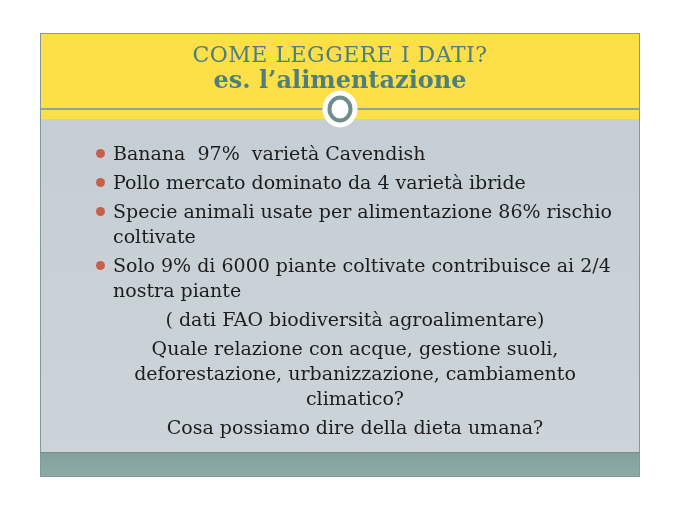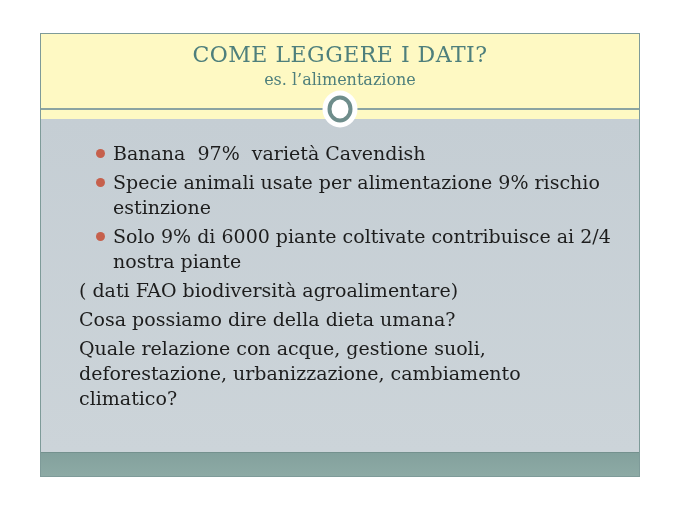--- a/index.html
+++ b/index.html
@@ -10,43 +10,43 @@
     background: #ffffff;
     font-family: "DejaVu Serif", "Liberation Serif", serif;
     overflow: hidden;
   }
   .slide {
     position: absolute;
     left: 40px;
     top: 33px;
     width: 598px;
     height: 442px;
-    background: #fef9c3;
+    background: #fde047;
     border: 1px solid #7e9b99;
   }
   .title-area {
     position: absolute;
     top: 0; left: 0; right: 0;
     height: 74px;
     text-align: center;
     padding-top: 8px;
     box-sizing: border-box;
   }
   .title {
     margin: 0;
     font-size: 22px;
     font-weight: normal;
     letter-spacing: 0.5px;
     color: #4e7f7c;
     line-height: 26px;
   }
   .subtitle {
     margin: 1px 0 0 0;
-    font-size: 16px;
-    font-weight: normal;
+    font-size: 24px;
+    font-weight: bold;
     color: #4e7f7c;
     line-height: 22px;
   }
   .divider-line {
     position: absolute;
     top: 74px;
     left: 0; right: 0;
     height: 2px;
     background: #8ba4a1;
     z-index: 1;
@@ -79,21 +79,21 @@
     margin: 0 0 4px 0;
   }
   .bullet {
     flex: none;
     width: 9px;
     height: 9px;
     border-radius: 50%;
     background: #c6604c;
     margin: 8px 8px 0 17px;
   }
-  .para { margin: 0 0 4px 0; }
+  .para { margin: 0 0 4px 0; text-align: center; }
   .line {
     white-space: pre;
     font-size: 19px;
     line-height: 25px;
     color: #1d1d1d;
   }
   .footer-bar {
     position: absolute;
     left: 0; right: 0;
     bottom: 0;
@@ -119,49 +119,55 @@
 
     <div class="content">
 
       <div class="bullet-item">
         <span class="bullet"></span>
         <div>
           <div class="line">Banana  97%  varietà Cavendish</div>
         </div>
       </div>
 
+      <div class="bullet-item">
+        <span class="bullet"></span>
+        <div>
+          <div class="line">Pollo mercato dominato da 4 varietà ibride</div>
+        </div>
+      </div>
 
       <div class="bullet-item">
         <span class="bullet"></span>
         <div>
-          <div class="line">Specie animali usate per alimentazione 9% rischio</div>
-          <div class="line">estinzione</div>
+          <div class="line">Specie animali usate per alimentazione 86% rischio</div>
+          <div class="line">coltivate</div>
         </div>
       </div>
 
       <div class="bullet-item">
         <span class="bullet"></span>
         <div>
           <div class="line">Solo 9% di 6000 piante coltivate contribuisce ai 2/4</div>
           <div class="line">nostra piante</div>
         </div>
       </div>
 
       <div class="para">
         <div class="line">( dati FAO biodiversità agroalimentare)</div>
       </div>
 
       <div class="para">
-        <div class="line">Cosa possiamo dire della dieta umana?</div>
+        <div class="line">Quale relazione con acque, gestione suoli,</div>
+        <div class="line">deforestazione, urbanizzazione, cambiamento</div>
+        <div class="line">climatico?</div>
       </div>
 
       <div class="para">
-        <div class="line">Quale relazione con acque, gestione suoli,</div>
-        <div class="line">deforestazione, urbanizzazione, cambiamento</div>
-        <div class="line">climatico?</div>
+        <div class="line">Cosa possiamo dire della dieta umana?</div>
       </div>
 
     </div>
 
     <div class="footer-bar"></div>
 
   </div>
 </div>
 
 </body></html>

